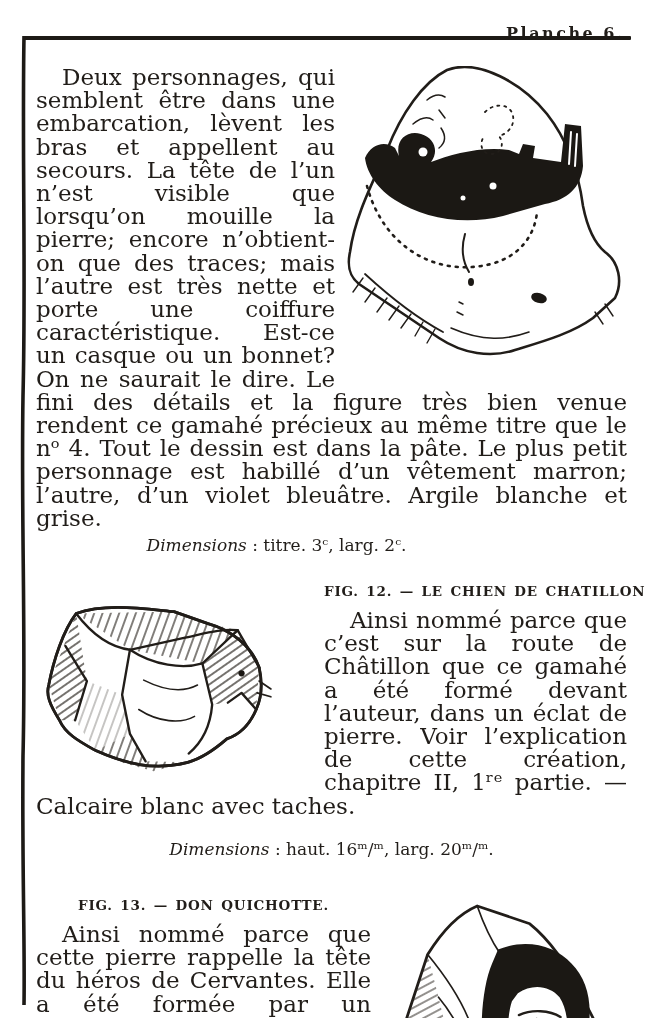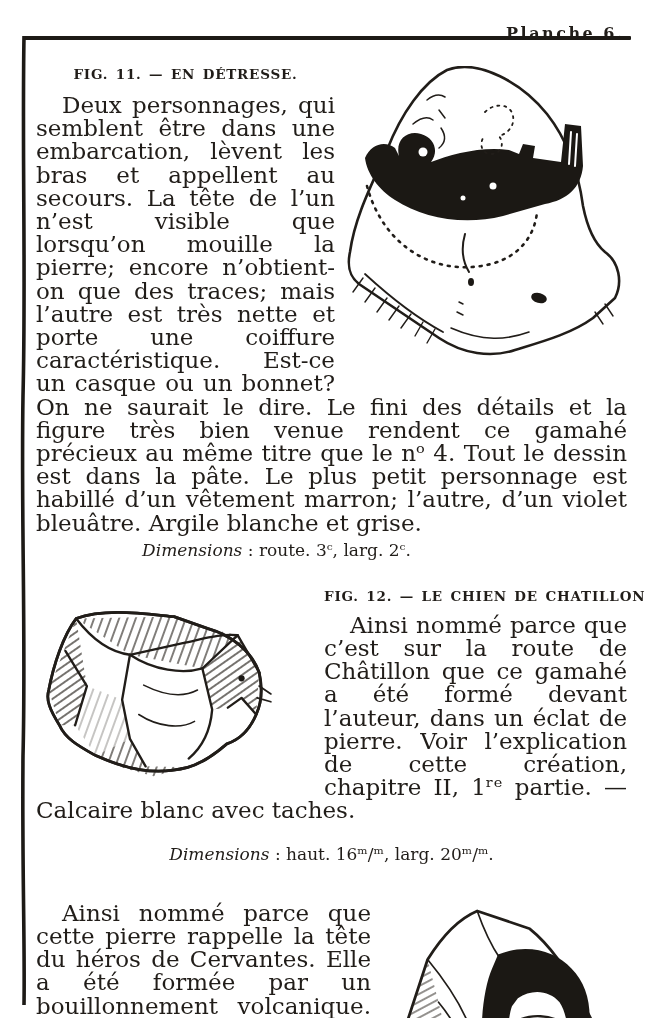--- a/index.html
+++ b/index.html
@@ -79,23 +79,22 @@
         <path stroke-width="1.8" stroke-dasharray="2 5" d="M142,46 C152,36 168,38 170,50 C172,60 164,68 156,70 C162,78 158,88 148,88 C140,88 136,80 140,72"></path>
       </g>
       <g stroke-width="1.5">
         <path d="M84,34 q10,-8 18,-3 M70,58 q12,-10 20,-4 M98,62 q8,12 -2,20 M96,44 l6,8"></path>
         <path stroke-width="2" d="M122,168 C118,182 120,196 126,206"></path>
         <ellipse cx="128" cy="216" rx="3" ry="4" fill="#1b1814" stroke="none"></ellipse>
         <path d="M116,236 l4,2 M114,246 l6,3"></path>
         <ellipse cx="196" cy="232" rx="8" ry="5" fill="#1b1814" stroke="none" transform="rotate(15 196 232)"></ellipse>
       </g>
     </svg>
-    <h2 class="fig-caption cap-11">FIG. 11. — EN DÉTRESSE.</h2>
     <p class="body-text">Deux personnages, qui semblent être dans une embarcation, lèvent les bras et appellent au secours. La tête de l’un n’est visible que lorsqu’on mouille la pierre; encore n’obtient-on que des traces; mais l’autre est très nette et porte une coiffure caractéristique. Est-ce un casque ou un bonnet? On ne saurait le dire. Le fini des détails et la figure très bien venue rendent ce gamahé précieux au même titre que le nᵒ 4. Tout le dessin est dans la pâte. Le plus petit personnage est habillé d’un vêtement marron; l’autre, d’un violet bleuâtre. Argile blanche et grise.</p>
-    <div class="dims dims-11"><span class="lbl">Dimensions</span><span> : route. 3ᶜ, larg. 2ᶜ.</span></div>
+    <div class="dims dims-11"><span class="lbl">Dimensions</span><span> : titre. 3ᶜ, larg. 2ᶜ.</span></div>
   </section>
 
   <section class="fig-section sec-12">
     <svg class="illus illus-12" viewBox="0 0 282 202" fill="none" stroke="#211d19" stroke-width="2.8" stroke-linecap="round" stroke-linejoin="round">
       <defs>
         <pattern id="hA12" width="7" height="7" patternUnits="userSpaceOnUse" patternTransform="rotate(55)">
           <line x1="1" y1="0" x2="1" y2="7" stroke="#2b2620" stroke-width="1.3"></line>
         </pattern>
         <pattern id="hB12" width="8" height="8" patternUnits="userSpaceOnUse" patternTransform="rotate(20)">
           <line x1="1" y1="0" x2="1" y2="8" stroke="#2b2620" stroke-width="1.2"></line>
@@ -152,20 +151,21 @@
         <g stroke-width="2.4">
           <path d="M139,118 C152,112 170,113 181,120"></path>
           <path stroke-width="3" d="M143,124 l11,3 M167,125 l11,0"></path>
           <path d="M157,122 C155,136 153,148 157,157 q5,3 9,0"></path>
           <path d="M145,163 C154,170 168,170 177,162"></path>
           <path stroke-width="1.8" d="M152,172 q8,5 16,1"></path>
           <path stroke-width="1.6" d="M140,178 l-3,10 M148,184 l-2,10 M157,186 l0,10 M166,183 l3,10 M173,178 l4,8"></path>
         </g>
       </g>
     </svg>
+    <h2 class="fig-caption cap-13">FIG. 13. — DON QUICHOTTE.</h2>
     <p class="body-text">Ainsi nommé parce que cette pierre rappelle la tête du héros de Cervantes. Elle a été formée par un bouillonnement volcanique. Silex et argile mêlés.</p>
     <div class="dims dims-13">
       <div class="lbl">Dimensions :</div>
       <div class="line2">Haut. 15ᵐ/ᵐ, larg. 10ᵐ/ᵐ.</div>
     </div>
   </section>
 
 </div>
 
 </body></html>

